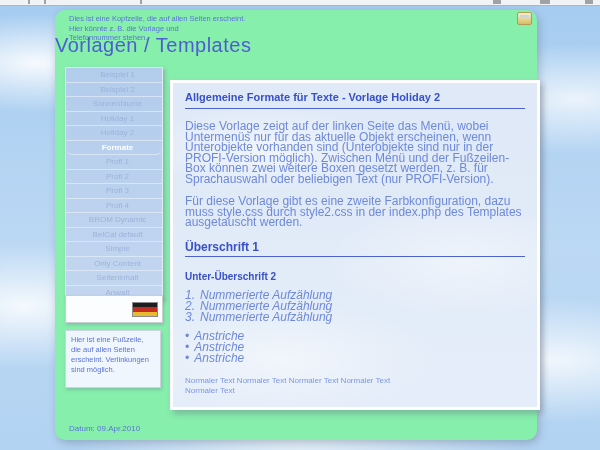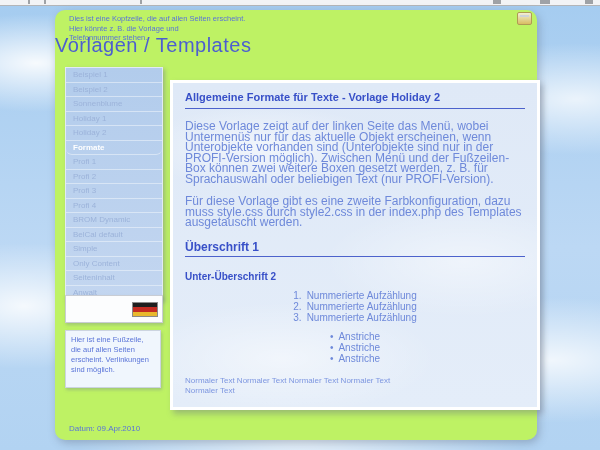--- a/index.html
+++ b/index.html
@@ -26,35 +26,35 @@
   .m4{left:493px;width:8px;background:#c7cacd;} .m5{left:540px;width:10px;background:#c7cacd;} .m6{left:585px;width:8px;background:#c7cacd;}
 
   
   .panel{
     position:absolute;left:55px;top:10px;width:482px;height:430px;
     border-radius:10px;
     background-image:
       radial-gradient(ellipse 200px 60px at 20% 30%, rgba(255,255,255,.35), rgba(255,255,255,0) 70%),
       radial-gradient(ellipse 240px 80px at 80% 70%, rgba(255,255,255,.3), rgba(255,255,255,0) 70%),
       linear-gradient(180deg,#c5c9d1 0px,#eef1f5 46px,#dcе0e5 56px,#d5d9de 60%,#ced3d9 100%);
-    background-color:#bef264;
+    background-color:#86efac;
     box-shadow:2px 3px 8px rgba(80,90,110,.35);
   }
   .hdr-lines{position:absolute;left:14px;top:4px;font-size:7.5px;line-height:9.5px;color:#5a74d8;}
   .page-title{position:absolute;left:0;top:24px;width:100%;
     font-size:20px;color:#4c5ed0;letter-spacing:.5px;}
   .print-icon{position:absolute;right:5px;top:2px;width:13px;height:11px;
     border:1px solid #b09a55;border-radius:2px;
     background:linear-gradient(180deg,#f2eed6 0%,#e6d9a0 45%,#d9bd62 100%);}
   .print-icon:after{content:"";position:absolute;left:2px;top:2px;right:2px;height:2px;background:#cfd3d8;}
 
   
   .menu{position:absolute;left:10px;top:57px;width:96px;
     background:linear-gradient(180deg,#b2ccec 0%,#c3d6f0 100%);
-    border:1px solid #e2eaf5;box-shadow:2px 2px 4px rgba(110,120,145,.45);}
+    border:1px solid #e2eaf5;box-shadow:2px 2px 4px rgba(110,120,145,.45);text-align:center;}
   .menu-item{height:13.5px;line-height:13.5px;padding-left:7px;font-size:8px;color:#9cb3da;
     border-bottom:1px solid rgba(240,246,252,.55);cursor:pointer;white-space:nowrap;overflow:hidden;}
   .menu-item.active{color:#ffffff;font-weight:bold;border-radius:6px;}
 
   
   .flag-box{position:absolute;left:10px;top:285px;width:96px;height:26px;
     background:#fcfdfe;border:1px solid #c9cdd4;box-shadow:1px 2px 3px rgba(110,120,145,.35);}
   .flag{position:absolute;right:4px;top:6px;width:24px;height:13px;border:1px solid #8a8a8a;
     background:linear-gradient(180deg,#1e1e1e 0%,#1e1e1e 33%,#c42b22 33%,#c42b22 66%,#e9b92e 66%,#e9b92e 100%);
     cursor:pointer;}
@@ -75,21 +75,21 @@
     background-color:#e1eaf8;
     box-shadow:3px 4px 6px rgba(100,110,130,.4);
     padding:8px 12px;overflow:hidden;}
   .c-title{font-size:11px;font-weight:bold;color:#3850c8;border-bottom:1px solid #4c62cc;
     padding-bottom:5px;margin:0 0 8px 0;}
   .c-par{font-size:12px;line-height:10.5px;color:#6e89da;margin:12px 0;}
   .c-h1{font-size:12px;font-weight:bold;color:#3850c8;border-bottom:1px solid #4c62cc;
     padding-bottom:2px;margin:12px 0 6px 0;}
   .c-h2{font-size:10px;font-weight:bold;color:#3850c8;text-align:left;margin:14px 0 4px 0;}
   .c-h3{font-size:8.5px;font-weight:bold;color:#3850c8;text-align:center;margin:10px 0 6px 0;}
-  .c-list{text-align:center;font-size:10px;line-height:11px;color:#6e89da;margin:8px 0;}
+  .c-list{font-size:12px;line-height:11px;color:#6e89da;margin:8px 0;font-style:italic;}
   .c-list .mk{display:inline-block;margin-right:5px;}
   .c-text{font-size:8px;line-height:10.5px;color:#7d96e0;margin:12px 0 0 0;}
   .datum{position:absolute;left:14px;bottom:7px;font-size:8px;color:#5a74d8;}
 </style>
 </head>
 <body>
 
 <div class="top-strip">
   <i class="m1"></i>
     <i class="m2"></i>

